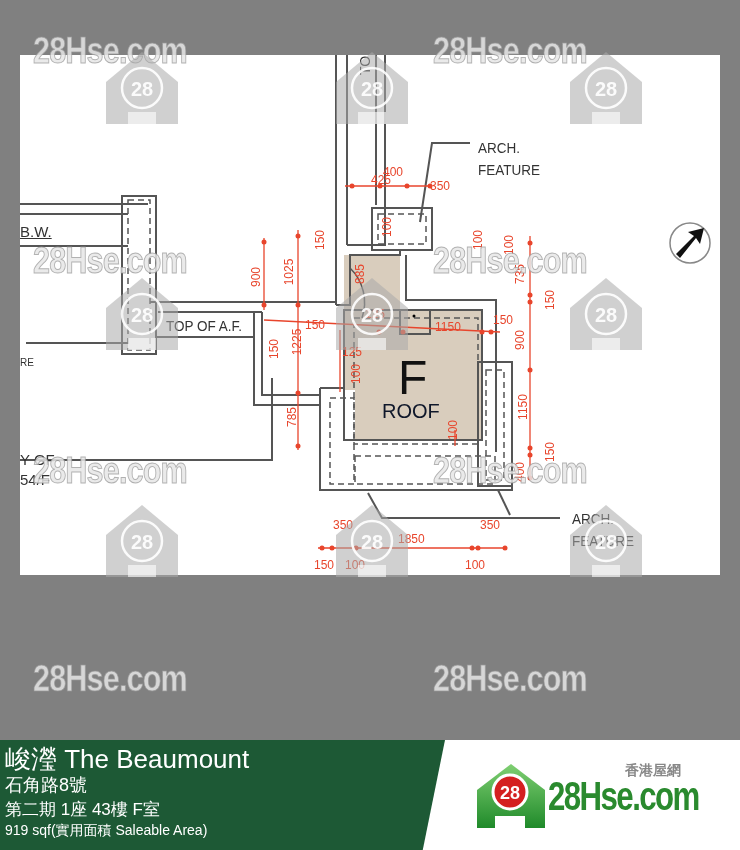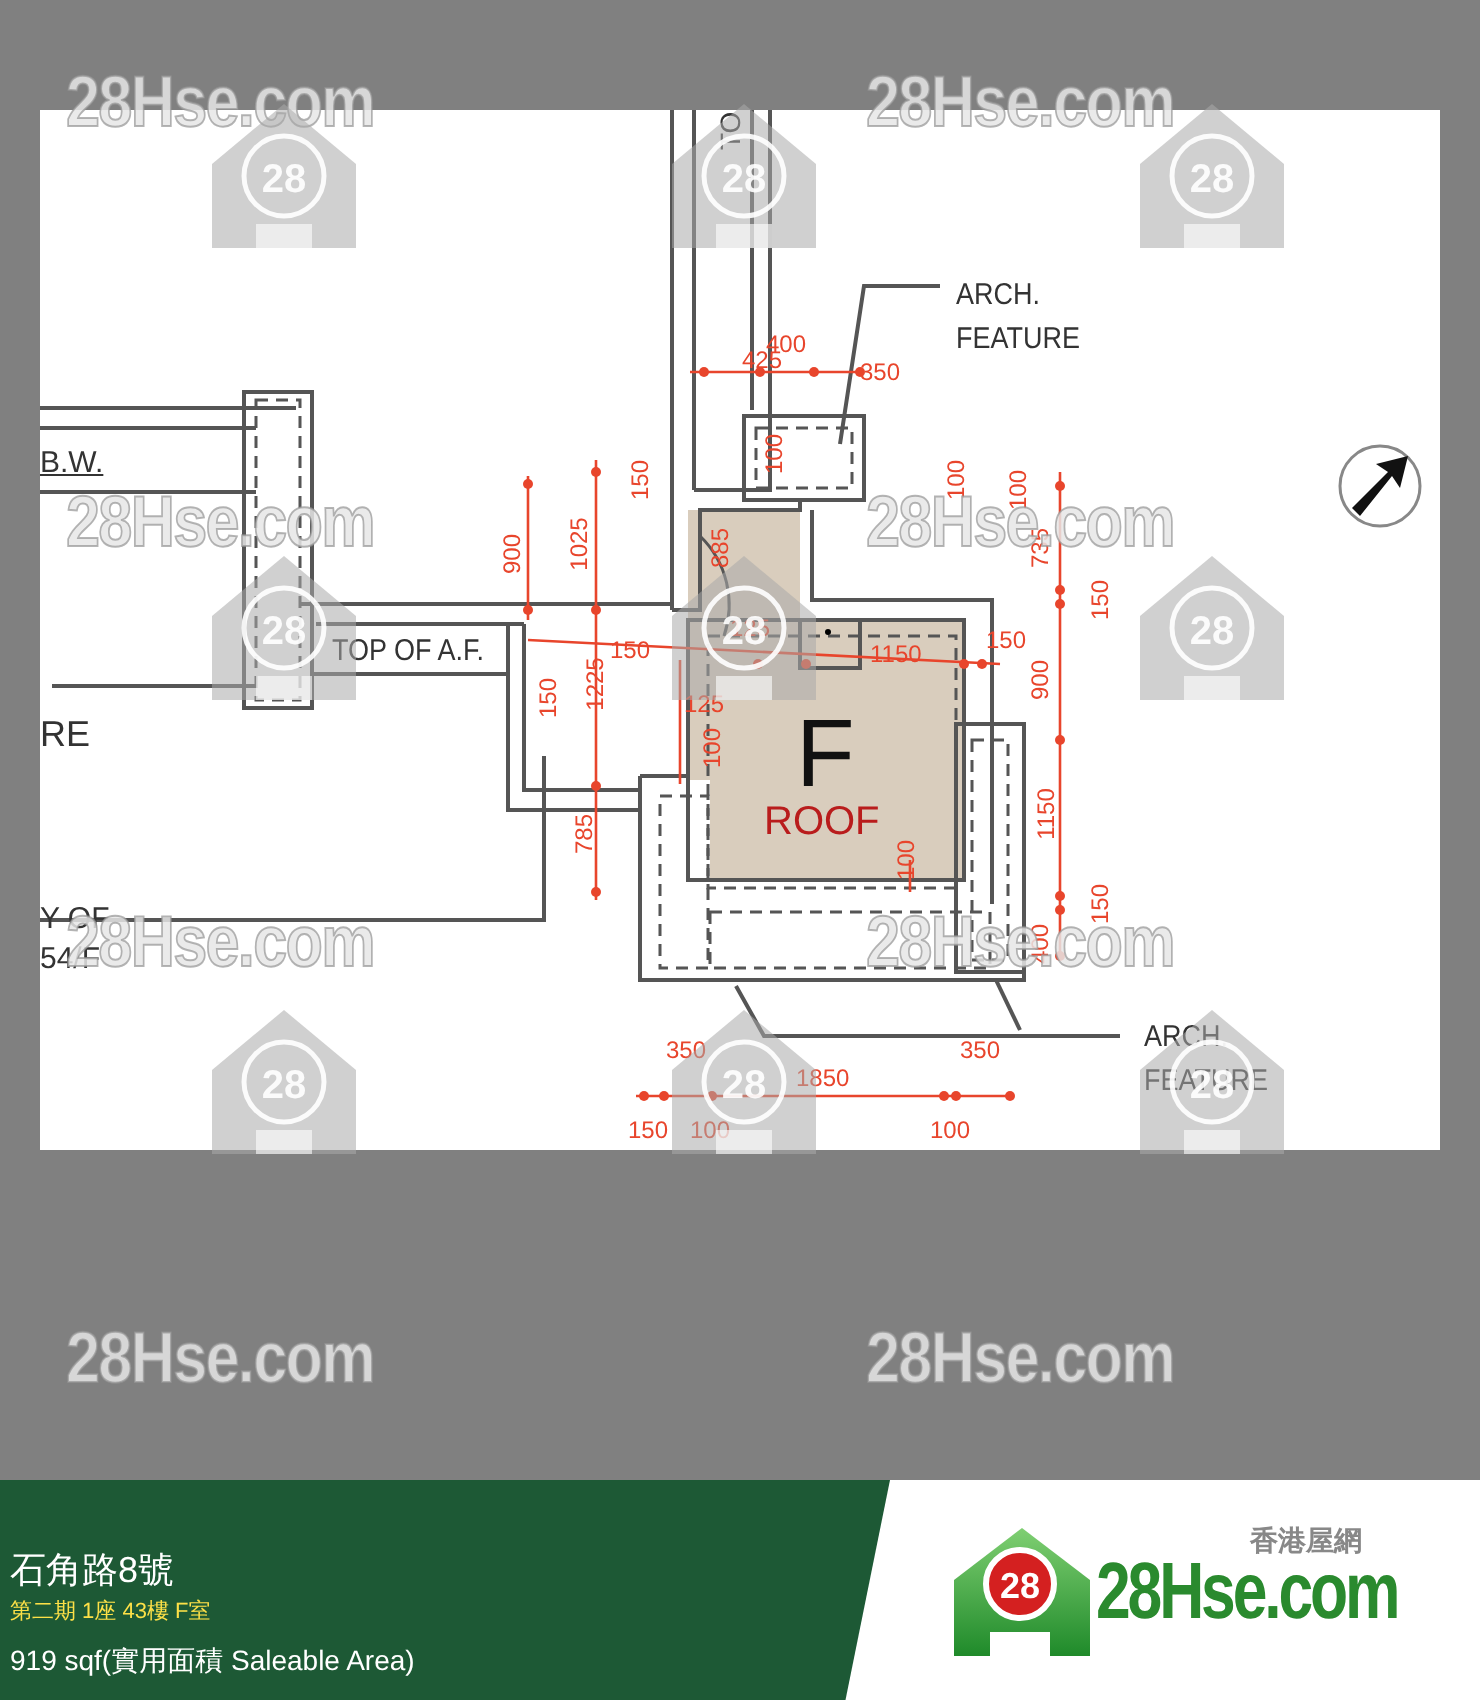--- a/index.html
+++ b/index.html
@@ -5,21 +5,21 @@
   html,body{margin:0;padding:0;}
   body{width:740px;height:850px;background:#808080;position:relative;overflow:hidden;font-family:"Liberation Sans",sans-serif;}
   #plan{position:absolute;left:20px;top:55px;width:700px;height:520px;background:#fff;overflow:hidden;}
   #plan svg{position:absolute;left:0;top:0;}
   .wm-layer{position:absolute;left:0;top:0;width:740px;height:740px;pointer-events:none;}
   .wm-text{position:absolute;font-family:"Liberation Sans",sans-serif;font-weight:bold;font-size:36px;letter-spacing:-1px;color:rgba(230,230,230,0.85);-webkit-text-stroke:1px rgba(150,150,150,0.7);transform:scaleX(0.85);transform-origin:left top;}
   #banner{position:absolute;left:0;top:740px;width:740px;height:110px;background:#fff;}
   #banner-green{position:absolute;left:0;top:0;width:445px;height:110px;background:#1d5935;clip-path:polygon(0 0,100% 0,95% 100%,0 100%);}
   .b-title{position:absolute;left:5px;top:2px;color:#fff;font-size:26px;}
   .b-addr{position:absolute;left:5px;top:33px;color:#fff;font-size:18px;}
-  .b-unit{position:absolute;left:5px;top:58px;color:#fde047;font-size:11px;}
+  .b-unit{position:absolute;left:5px;top:58px;color:#ffffff;font-size:17px;}
   .b-area{position:absolute;left:5px;top:82px;color:#fff;font-size:14px;}
   #logo{position:absolute;left:475px;top:20px;width:240px;height:70px;}
   .logo-tag{position:absolute;left:150px;top:2px;font-size:14px;color:#888;font-weight:bold;}
   .logo-text{position:absolute;left:73px;top:14px;font-size:40px;font-weight:bold;color:#2a8a2e;letter-spacing:-2px;transform:scaleX(0.78);transform-origin:left top;}
 </style>
 </head>
 <body>
 
 <div id="plan">
   <svg width="700" height="630" viewBox="20 55 700 630" xmlns="http://www.w3.org/2000/svg">
@@ -124,29 +124,29 @@
   <div style="position:absolute;left:458px;top:82px;font-size:15px;color:#333;line-height:22px;transform:scaleX(0.9);transform-origin:left top;">
     <div>ARCH.</div>
     <div>FEATURE</div>
   </div>
   <div style="position:absolute;left:552px;top:453px;font-size:15px;color:#333;line-height:22px;transform:scaleX(0.9);transform-origin:left top;">
     <div>ARCH.</div>
     <div>FEATURE</div>
   </div>
   <div style="position:absolute;left:146px;top:262px;font-size:15px;color:#333;transform:scaleX(0.9);transform-origin:left top;">TOP OF A.F.</div>
   <div style="position:absolute;left:0px;top:168px;font-size:15px;color:#333;text-decoration:underline;">B.W.</div>
-  <div style="position:absolute;left:0px;top:302px;font-size:18px;color:#333;">RE</div>
+  <div style="position:absolute;left:0px;top:302px;font-size:10px;color:#333;">RE</div>
   <div style="position:absolute;left:0px;top:395px;font-size:15px;color:#333;line-height:20px;">
     <div>Y OF</div>
     <div>54/F</div>
   </div>
   <div style="position:absolute;left:337px;top:20px;font-size:14px;color:#333;transform:rotate(-90deg);transform-origin:left top;white-space:nowrap;">TOP OF</div>
 
   <div style="position:absolute;left:378px;top:295px;font-size:48px;color:#111;">F</div>
-  <div style="position:absolute;left:362px;top:345px;font-size:20px;color:#b91c1c;">ROOF</div>
+  <div style="position:absolute;left:362px;top:345px;font-size:20px;color:#0f172a;">ROOF</div>
 
   <div class="dims" style="color:#e8452c;font-size:12px;">
     <span style="position:absolute;left:327px;top:118px;padding-left:24px;">425</span>
     <span style="position:absolute;left:363px;top:110px;">400</span>
     <span style="position:absolute;left:410px;top:124px;">350</span>
 
     <span style="position:absolute;left:226px;top:215px;transform:rotate(-90deg);">900</span>
     <span style="position:absolute;left:256px;top:210px;transform:rotate(-90deg);">1025</span>
     <span style="position:absolute;left:290px;top:178px;transform:rotate(-90deg);">150</span>
     <span style="position:absolute;left:244px;top:287px;transform:rotate(-90deg);">150</span>
@@ -207,20 +207,21 @@
       <use href="#wmh" x="336" y="278"></use>
       <use href="#wmh" x="570" y="278"></use>
     <use href="#wmh" x="106" y="505"></use>
       <use href="#wmh" x="336" y="505"></use>
       <use href="#wmh" x="570" y="505"></use>
   </svg>
 </div>
 
 <div id="banner">
   <div id="banner-green">
+    <div class="b-title">峻瀅 The Beaumount</div>
     <div class="b-addr">石角路8號</div>
     <div class="b-unit">第二期 1座 43樓 F室</div>
     <div class="b-area">919 sqf(實用面積 Saleable Area)</div>
   </div>
   <div id="logo">
     <svg width="72" height="68" style="position:absolute;left:0;top:2px;">
       <defs>
         <linearGradient id="lg" x1="0" y1="0" x2="0" y2="1">
           <stop offset="0" stop-color="#7fcf72"></stop>
             <stop offset="1" stop-color="#1f8a2a"></stop>

